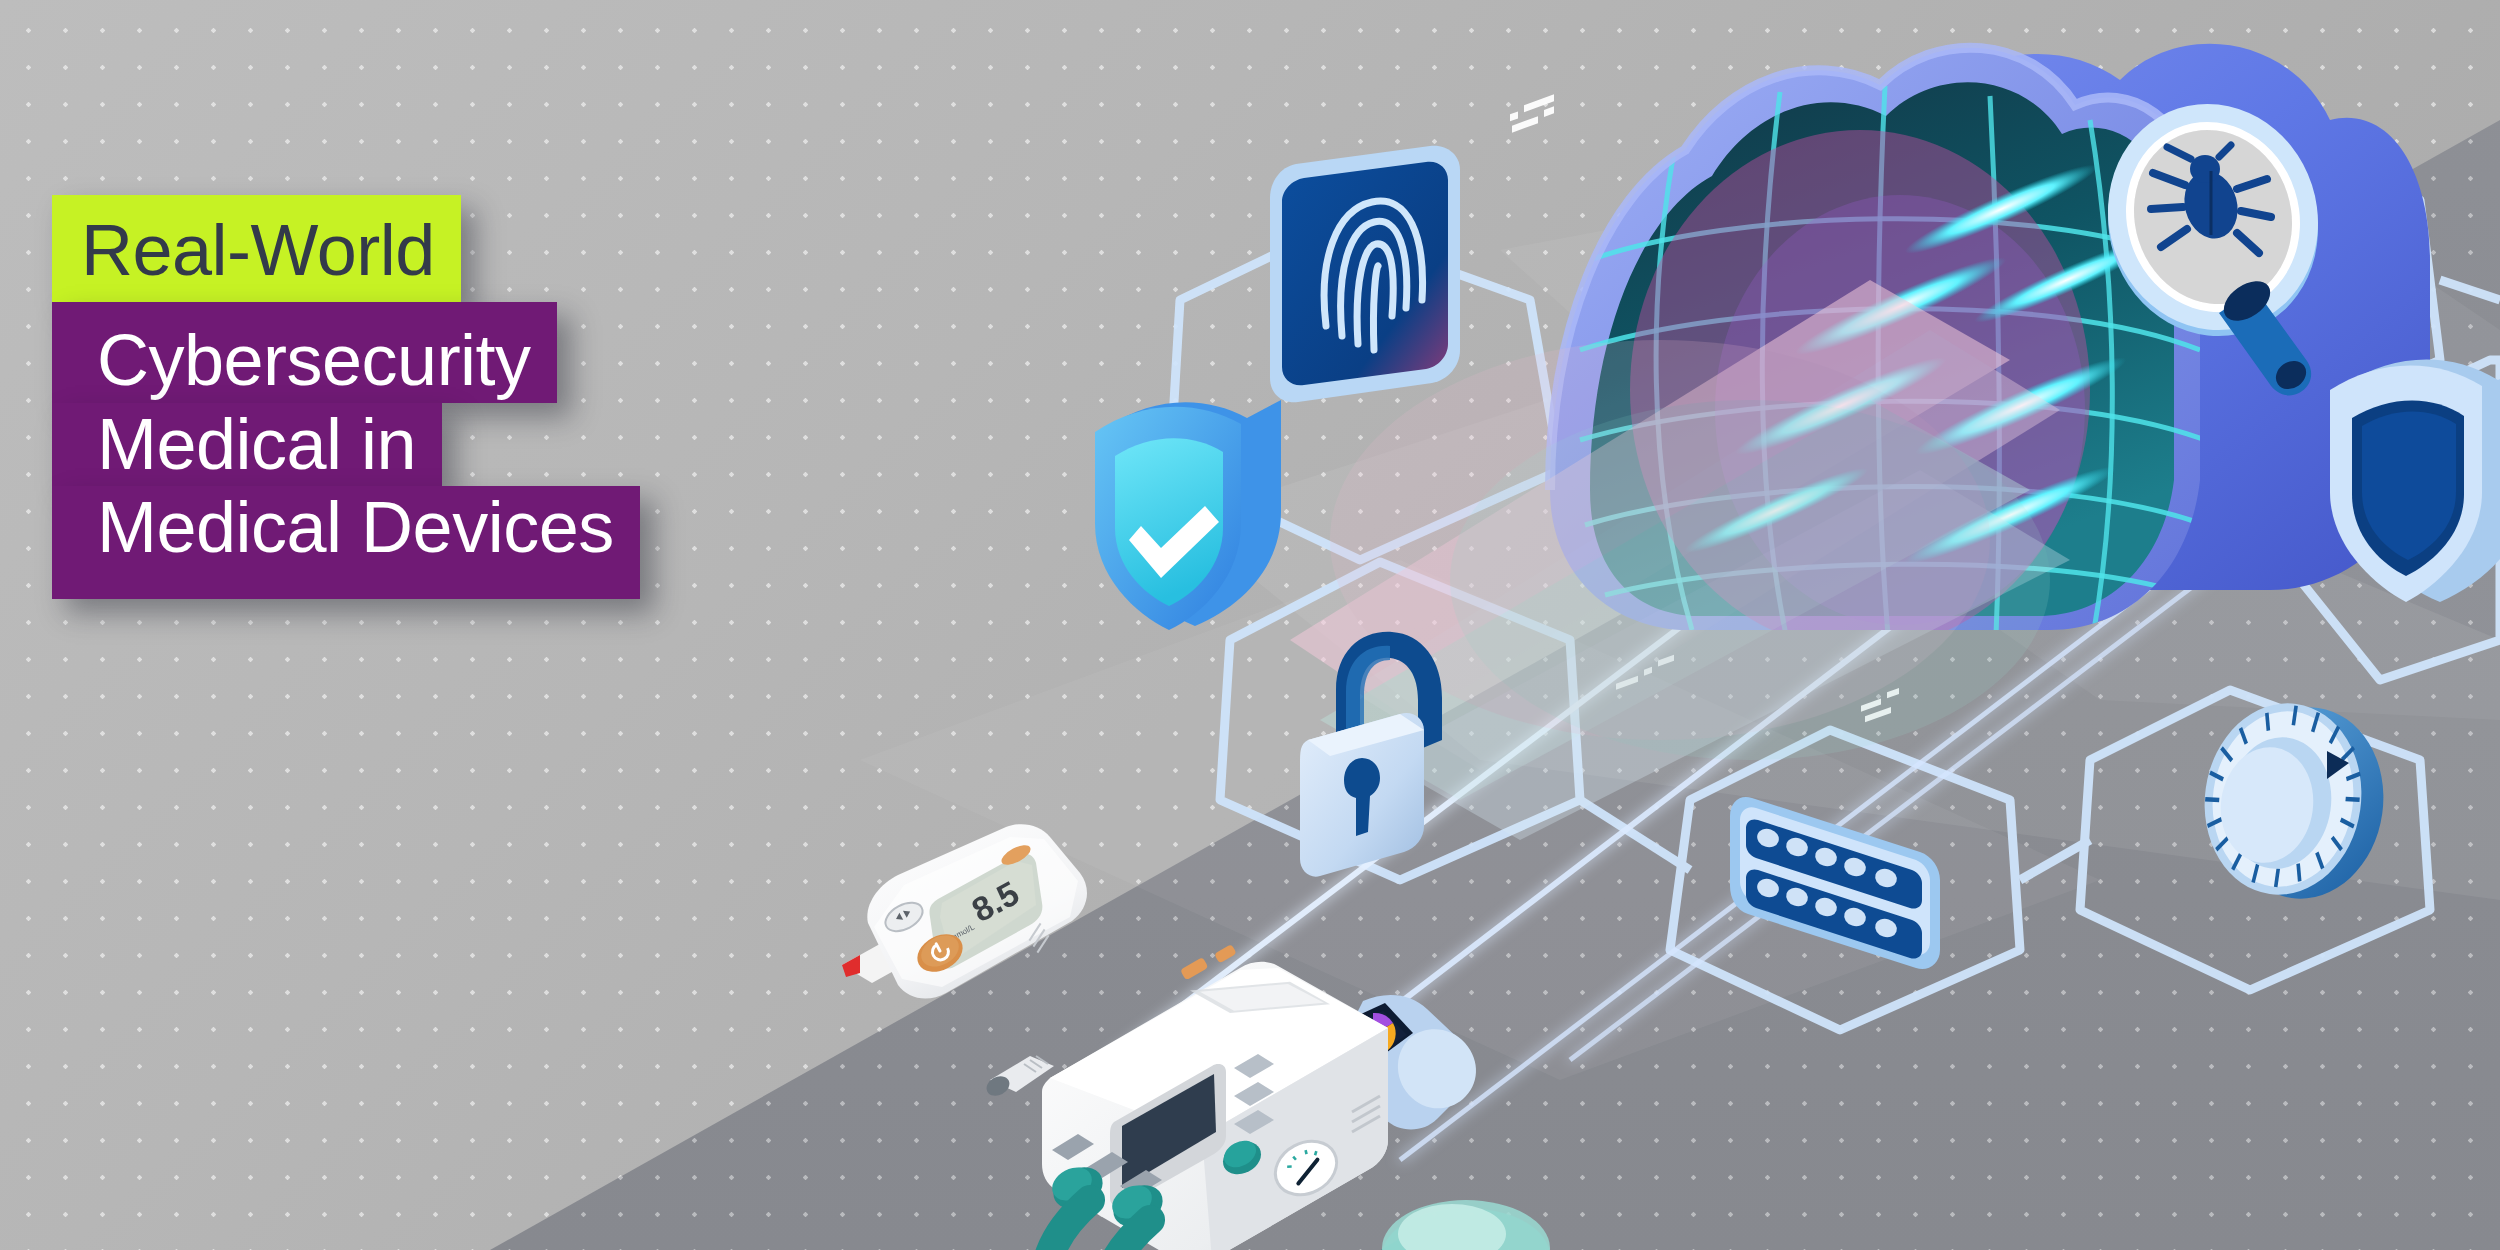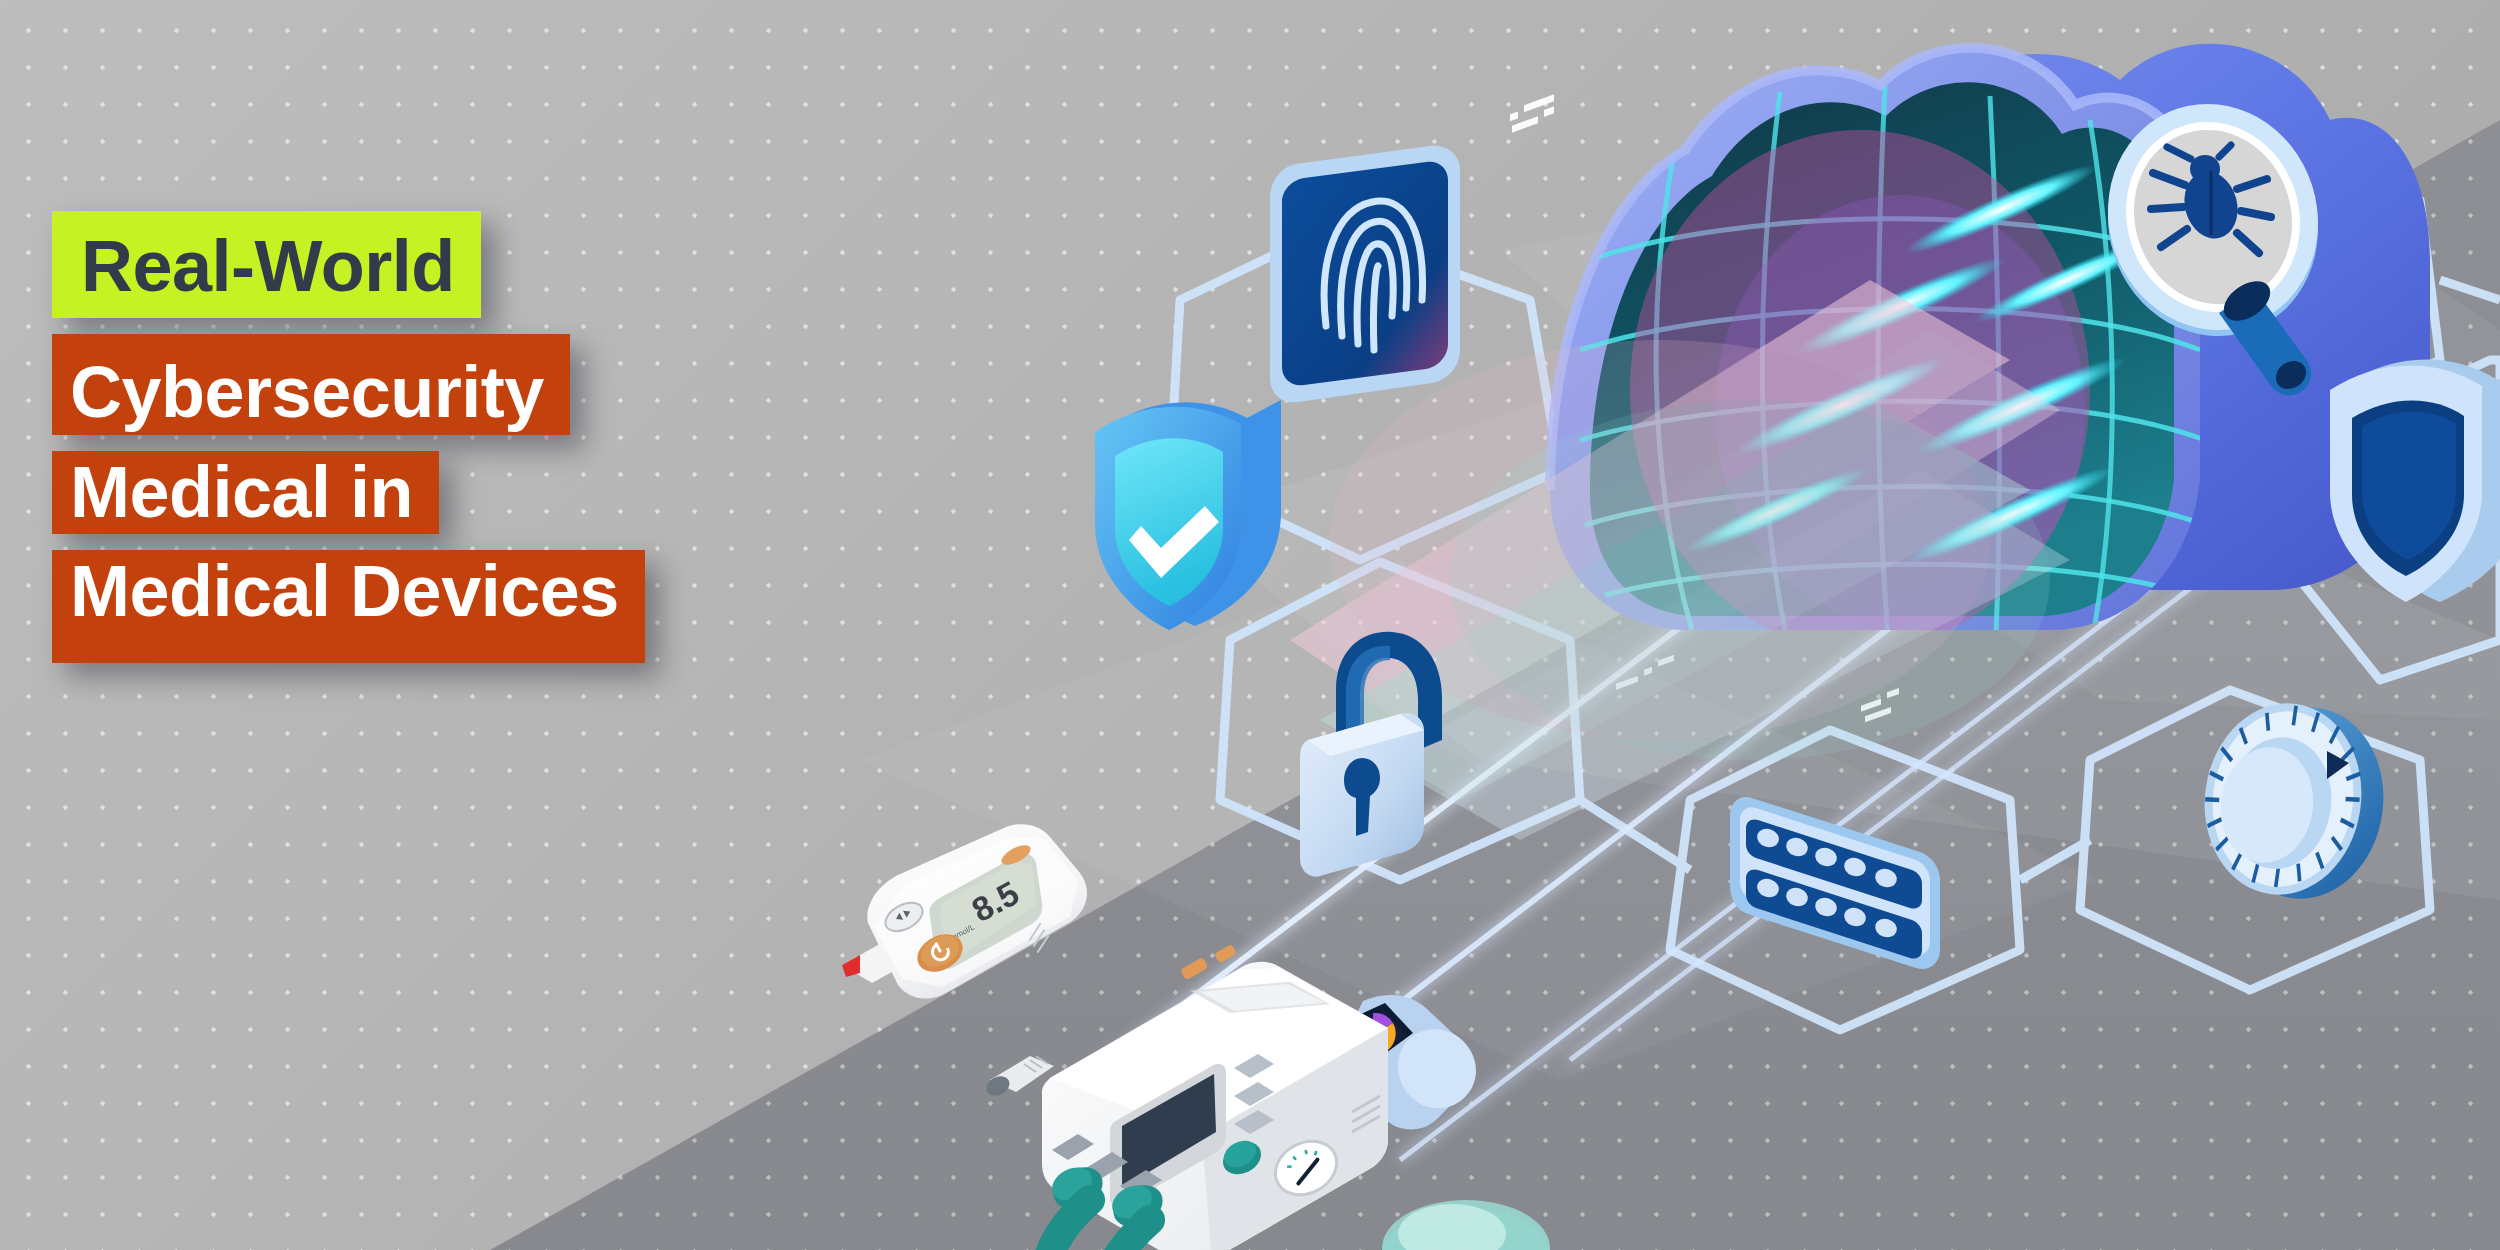--- a/index.html
+++ b/index.html
@@ -37,36 +37,35 @@
     clip-path:polygon(2500px 120px, 2500px 1250px, 490px 1250px);
   }
 
   
   #title-block{
     position:absolute;left:52px;top:195px;z-index:60;
     display:flex;flex-direction:column;align-items:flex-start;
   }
   .t-line{
     display:inline-block;
-    font-weight:bold;
+    font-weight:normal;
     letter-spacing:-0.5px;
     white-space:nowrap;
     line-height:1.02;
     box-shadow:14px 14px 26px rgba(20,24,36,.38);
-    margin-top:16px;
   }
   .t-hl{
     background:#c6f224;color:#333a4a;
     font-size:72px;
     padding:19px 26px 15px 29px;
   }
   .t-dk{
-    background:#c2410c;color:#ffffff;
+    background:#701a75;color:#ffffff;
     font-size:72px;
-    padding:5px 26px 5px 18px;
+    padding:5px 26px 5px 45px;
   }
   .t-dk.first{padding-top:22px;}
   .t-dk.last{padding-bottom:34px;}
 
   
   .abs{position:absolute;}
   .hexnet{position:absolute;left:0;top:0;}
   svg{display:block;overflow:visible;}
 </style>
 </head>

